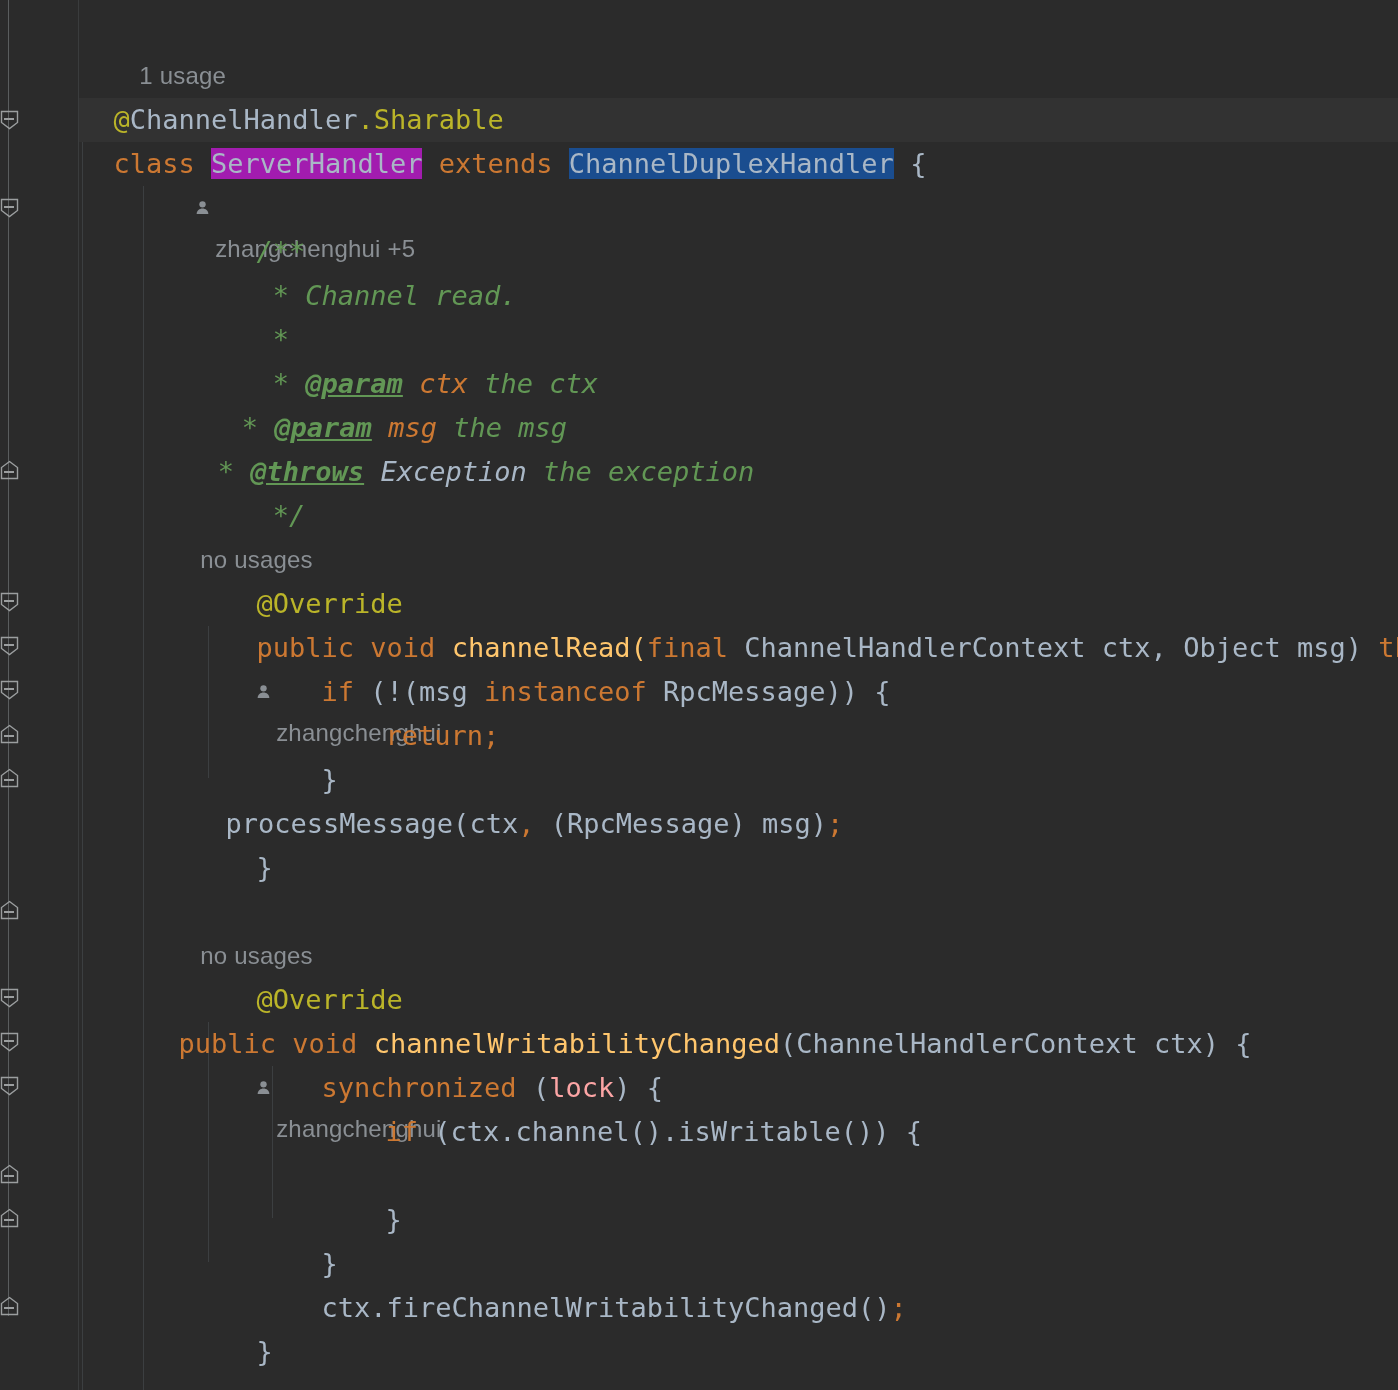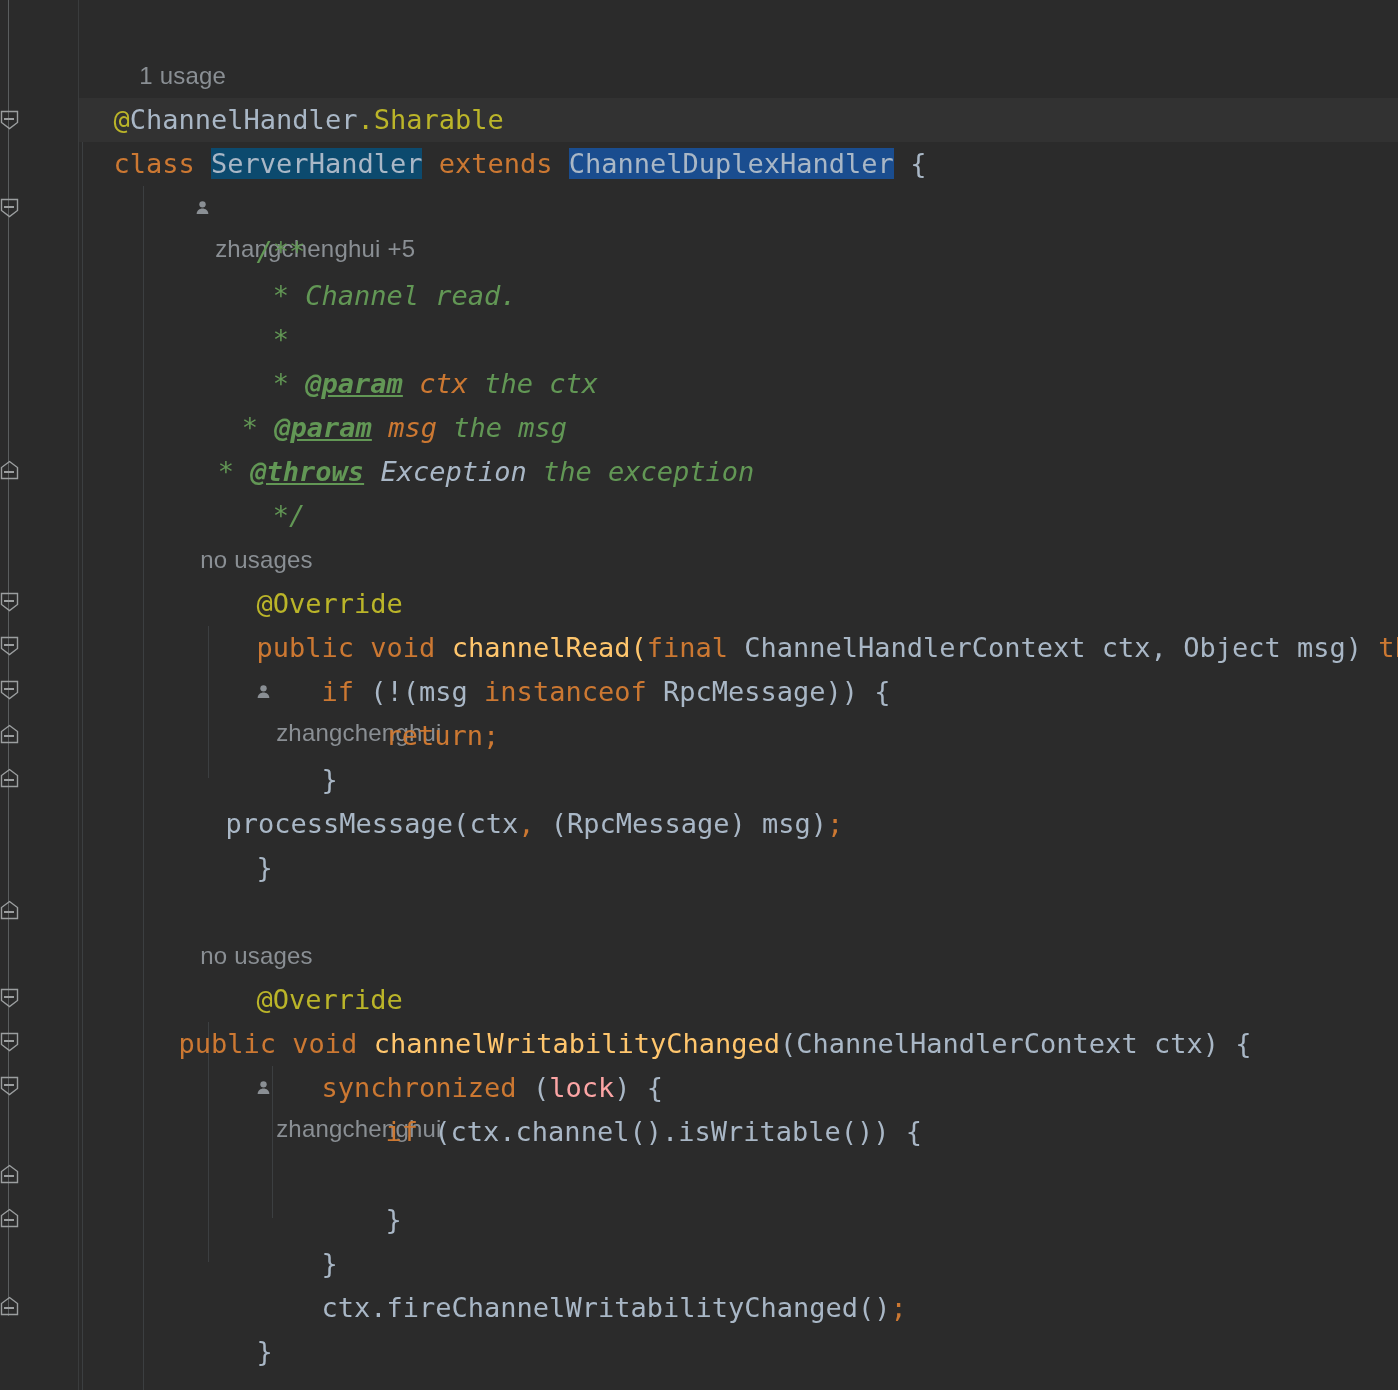--- a/index.html
+++ b/index.html
@@ -123,21 +123,21 @@
   .annoname  { color: #a9b7c6; }
   .mname     { color: #ffc66d; }                 
   .field     { color: #fca5a5; }                 
   .semi      { color: #cc7832; }
   .cmt       { color: #629755; font-style: italic; }
   .cmt-tag   { color: #629755; font-style: italic; font-weight: bold; text-decoration: underline; }
   .cmt-param { color: #cc7832; font-style: italic; }
   .cmt-type  { color: #a9b7c6; font-style: italic; }
 
   
-  .hl-green { background: #0c4a6e; }
+  .hl-green { background: #a21caf; }
   .hl-blue  { background: #1a4d8f; }
 </style>
 </head>
 <body>
 
 <div id="editor">
 
   <div id="caret-line" style="top:98px;"></div>
 
   <div class="indent-guide" style="left:82px; top:142px; height:1248px;"></div>

